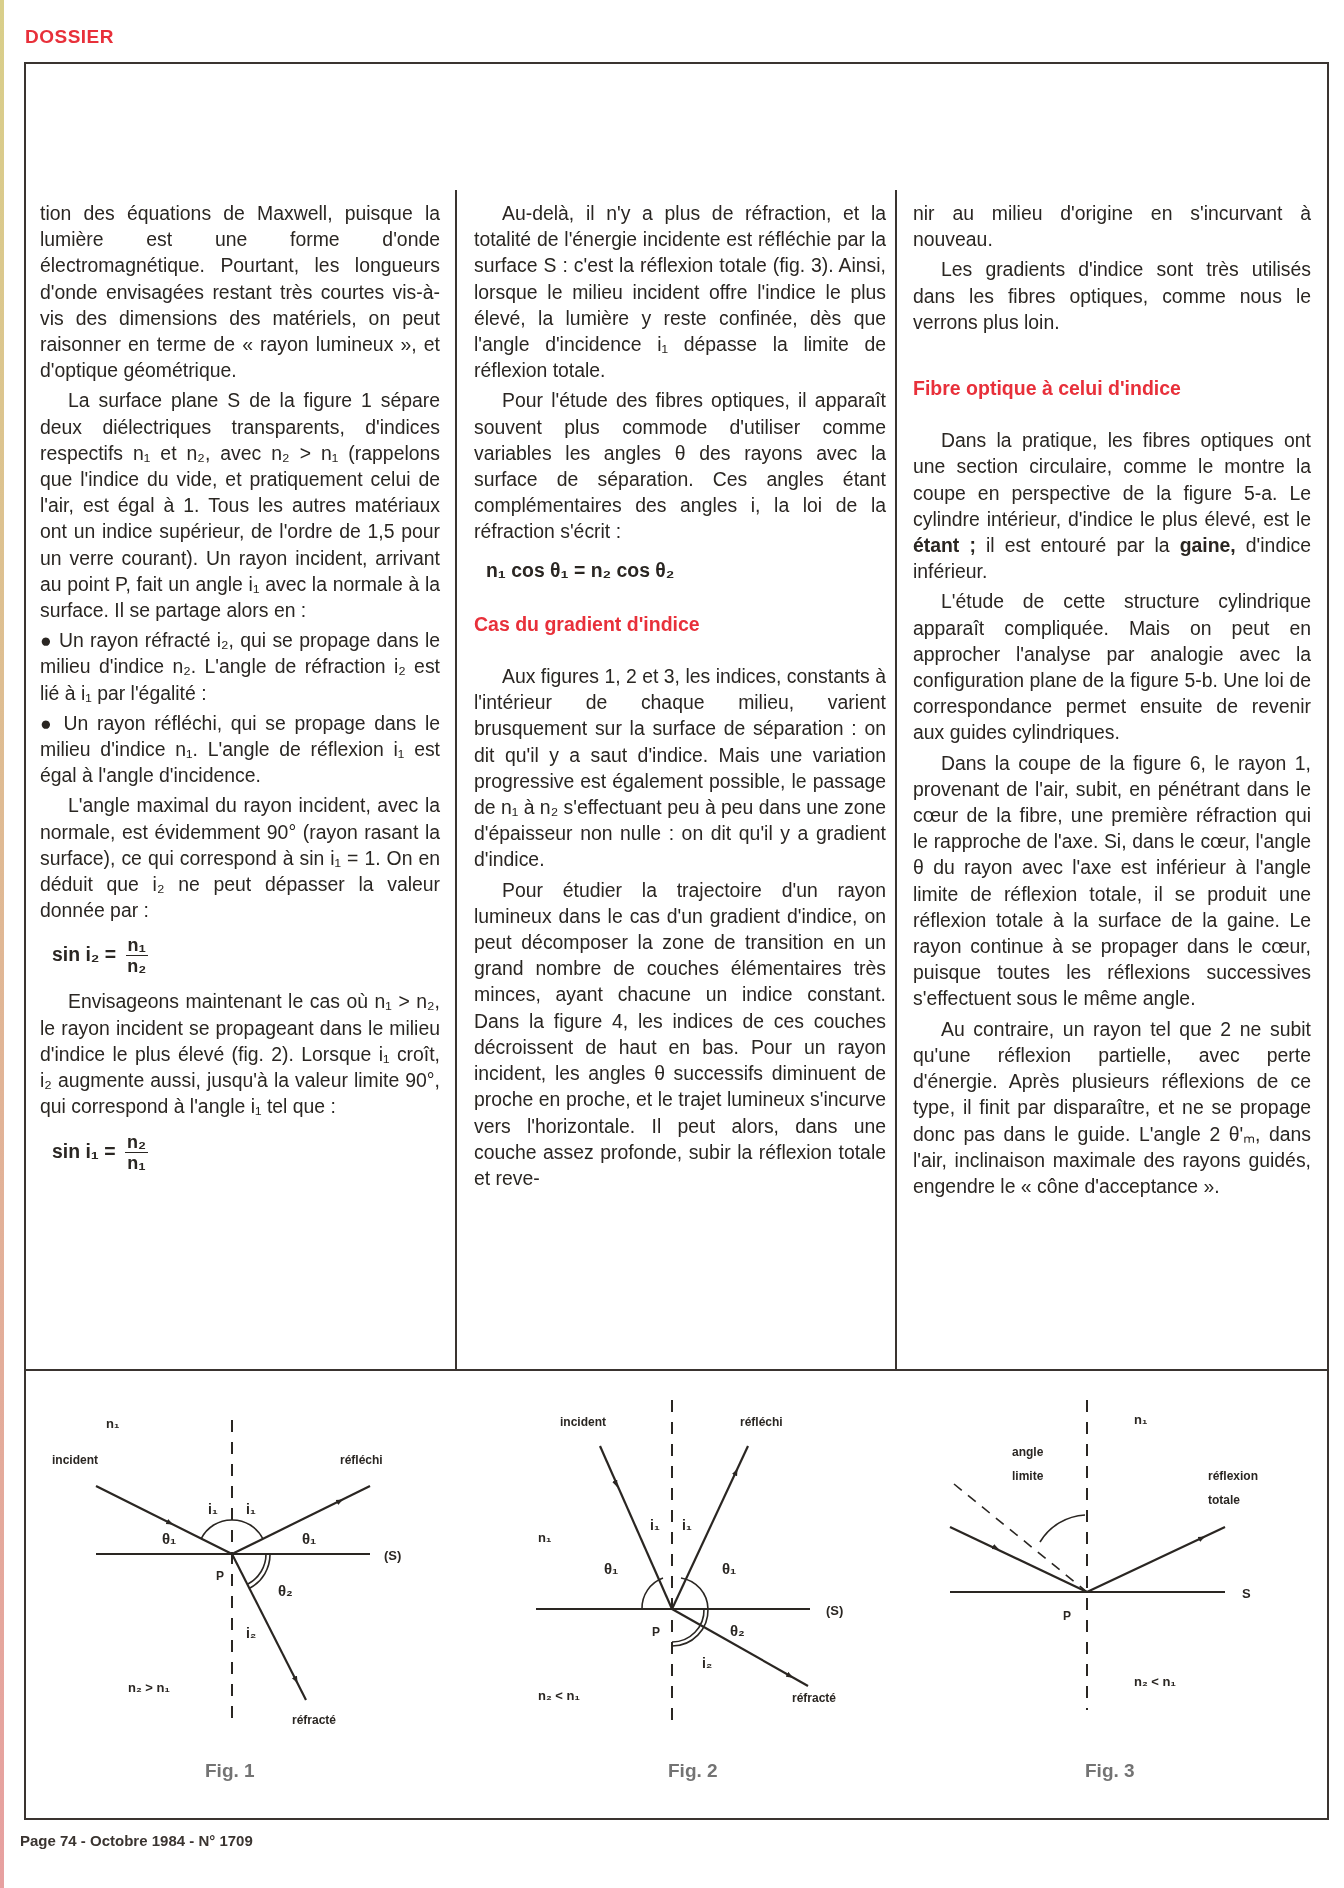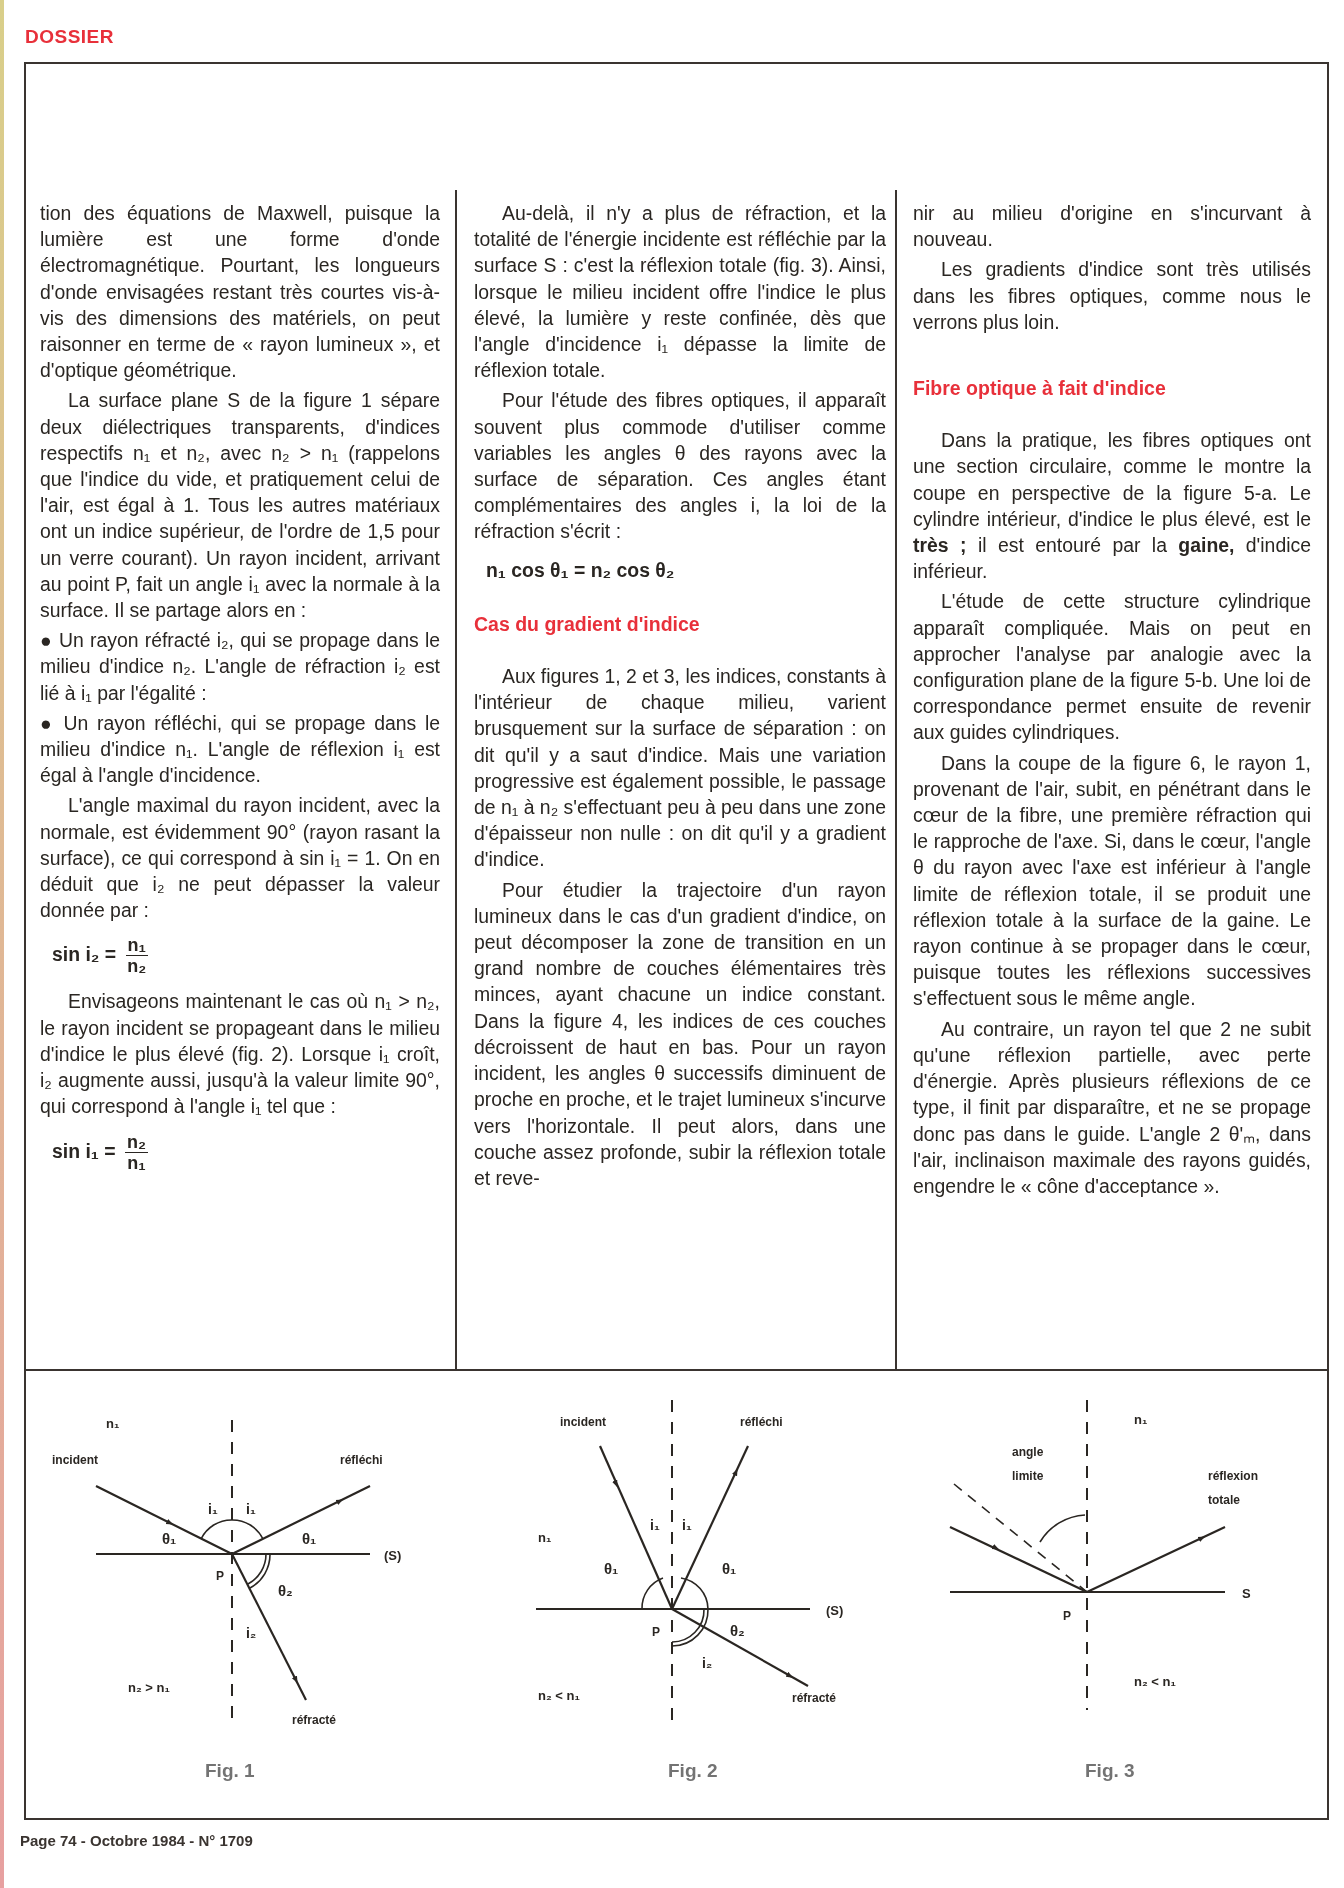--- a/index.html
+++ b/index.html
@@ -64,22 +64,22 @@
   <p class="ind">Pour l'étude des fibres optiques, il apparaît souvent plus commode d'utiliser comme variables les angles θ des rayons avec la surface de séparation. Ces angles étant complémentaires des angles i, la loi de la réfraction s'écrit :</p>
   <p class="eq">n₁ cos θ₁ = n₂ cos θ₂</p>
   <p class="h2">Cas du gradient d'indice</p>
   <p class="ind">Aux figures 1, 2 et 3, les indices, constants à l'intérieur de chaque milieu, varient brusquement sur la surface de séparation : on dit qu'il y a saut d'indice. Mais une variation progressive est également possible, le passage de n₁ à n₂ s'effectuant peu à peu dans une zone d'épaisseur non nulle : on dit qu'il y a gradient d'indice.</p>
   <p class="ind">Pour étudier la trajectoire d'un rayon lumineux dans le cas d'un gradient d'indice, on peut décomposer la zone de transition en un grand nombre de couches élémentaires très minces, ayant chacune un indice constant. Dans la figure 4, les indices de ces couches décroissent de haut en bas. Pour un rayon incident, les angles θ successifs diminuent de proche en proche, et le trajet lumineux s'incurve vers l'horizontale. Il peut alors, dans une couche assez profonde, subir la réflexion totale et reve-</p>
 </div>
 
 <div class="col col3">
   <p>nir au milieu d'origine en s'incurvant à nouveau.</p>
   <p class="ind">Les gradients d'indice sont très utilisés dans les fibres optiques, comme nous le verrons plus loin.</p>
-  <p class="h2" style="margin-top:40px !important">Fibre optique à fait d'indice</p>
-  <p class="ind"><span>Dans la pratique, les fibres optiques ont une section circulaire, comme le montre la coupe en perspective de la figure 5-a. Le cylindre intérieur, d'indice le plus élevé, est le </span><b>très ;</b><span> il est entouré par la </span><b>gaine,</b><span> d'indice inférieur.</span></p>
+  <p class="h2" style="margin-top:40px !important">Fibre optique à celui d'indice</p>
+  <p class="ind"><span>Dans la pratique, les fibres optiques ont une section circulaire, comme le montre la coupe en perspective de la figure 5-a. Le cylindre intérieur, d'indice le plus élevé, est le </span><b>étant ;</b><span> il est entouré par la </span><b>gaine,</b><span> d'indice inférieur.</span></p>
   <p class="ind">L'étude de cette structure cylindrique apparaît compliquée. Mais on peut en approcher l'analyse par analogie avec la configuration plane de la figure 5-b. Une loi de correspondance permet ensuite de revenir aux guides cylindriques.</p>
   <p class="ind">Dans la coupe de la figure 6, le rayon 1, provenant de l'air, subit, en pénétrant dans le cœur de la fibre, une première réfraction qui le rapproche de l'axe. Si, dans le cœur, l'angle θ du rayon avec l'axe est inférieur à l'angle limite de réflexion totale, il se produit une réflexion totale à la surface de la gaine. Le rayon continue à se propager dans le cœur, puisque toutes les réflexions successives s'effectuent sous le même angle.</p>
   <p class="ind">Au contraire, un rayon tel que 2 ne subit qu'une réflexion partielle, avec perte d'énergie. Après plusieurs réflexions de ce type, il finit par disparaître, et ne se propage donc pas dans le guide. L'angle 2 θ'ₘ, dans l'air, inclinaison maximale des rayons guidés, engendre le « cône d'acceptance ».</p>
 </div>
 
 <svg class="fig" style="left:40px" width="400" height="360" viewBox="0 0 400 360">
   <defs>
     <marker id="arr" viewBox="0 0 10 10" refX="5" refY="5" markerWidth="7" markerHeight="7" orient="auto">
         <path d="M0,1 L10,5 L0,9 z" fill="#2a2622"></path>
       </marker>

